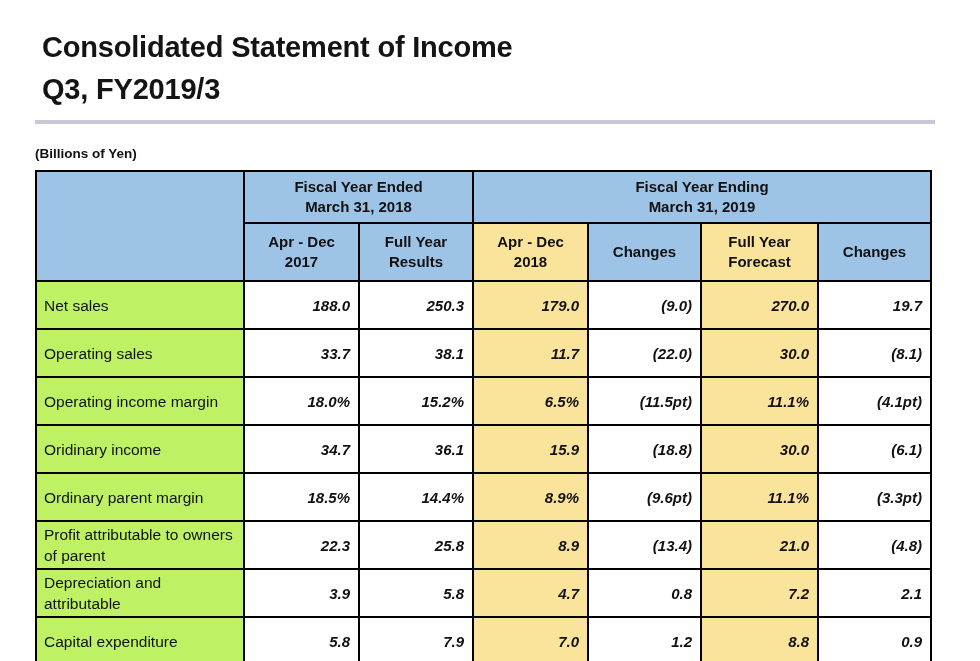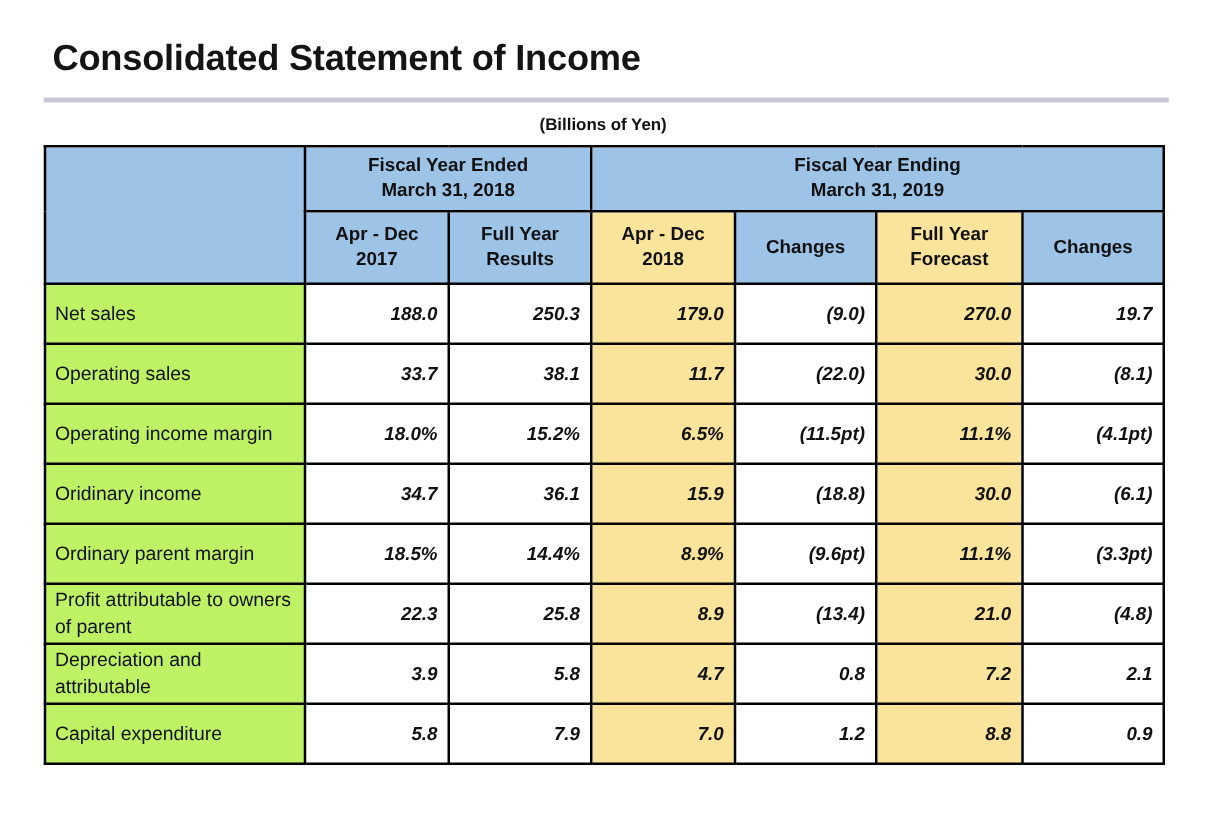--- a/index.html
+++ b/index.html
@@ -27,25 +27,25 @@
   }
   .title-line { display: block; }
   .divider {
     width: 900px;
     height: 4px;
     background: var(--divider, #CBC6D8);
     margin-top: 10px;
   }
   .units-note {
     width: 895px;
-    text-align: center;
+    text-align: left;
     font-size: 13.5px;
     font-weight: bold;
     color: #111;
-    margin-top: 9px;
+    margin-top: 21px;
     height: 18px;
     line-height: 18px;
   }
   table.stmt {
     margin-top: 7px;
     border-collapse: collapse;
     table-layout: fixed;
     width: 895px;
     border-radius: 32px;
   }
@@ -86,20 +86,21 @@
     font-style: italic;
   }
 </style>
 </head>
 <body>
 
 <div class="content">
 
   <h1 class="title">
     <span class="title-line">Consolidated Statement of Income</span>
+    <span class="title-line">Q3, FY2019/3</span>
   </h1>
 
   <div class="divider"></div>
 
   <div class="units-note">(Billions of Yen)</div>
 
   <table class="stmt">
     <colgroup>
       <col style="width:208px">
       <col style="width:115px">

